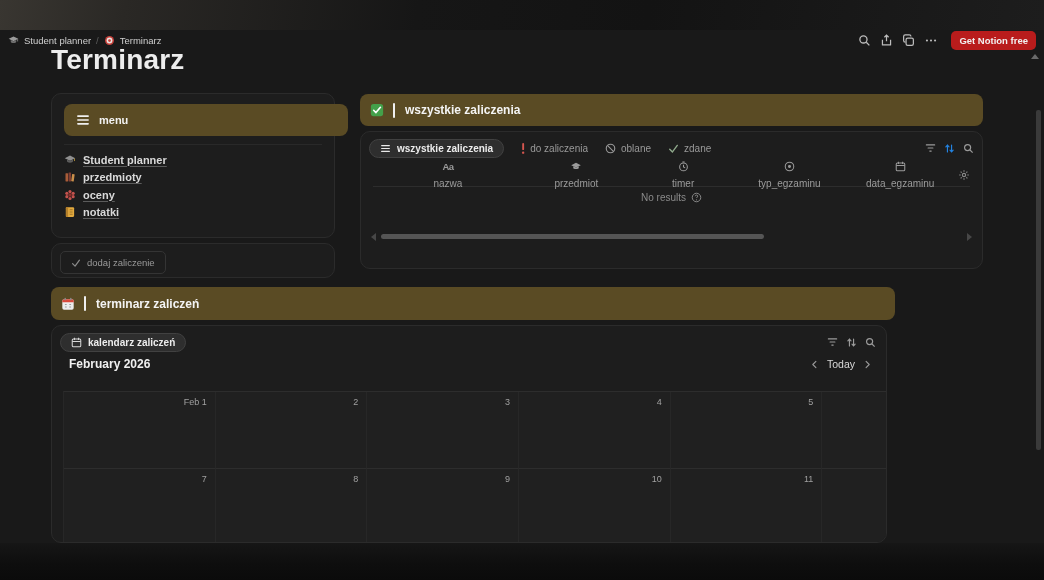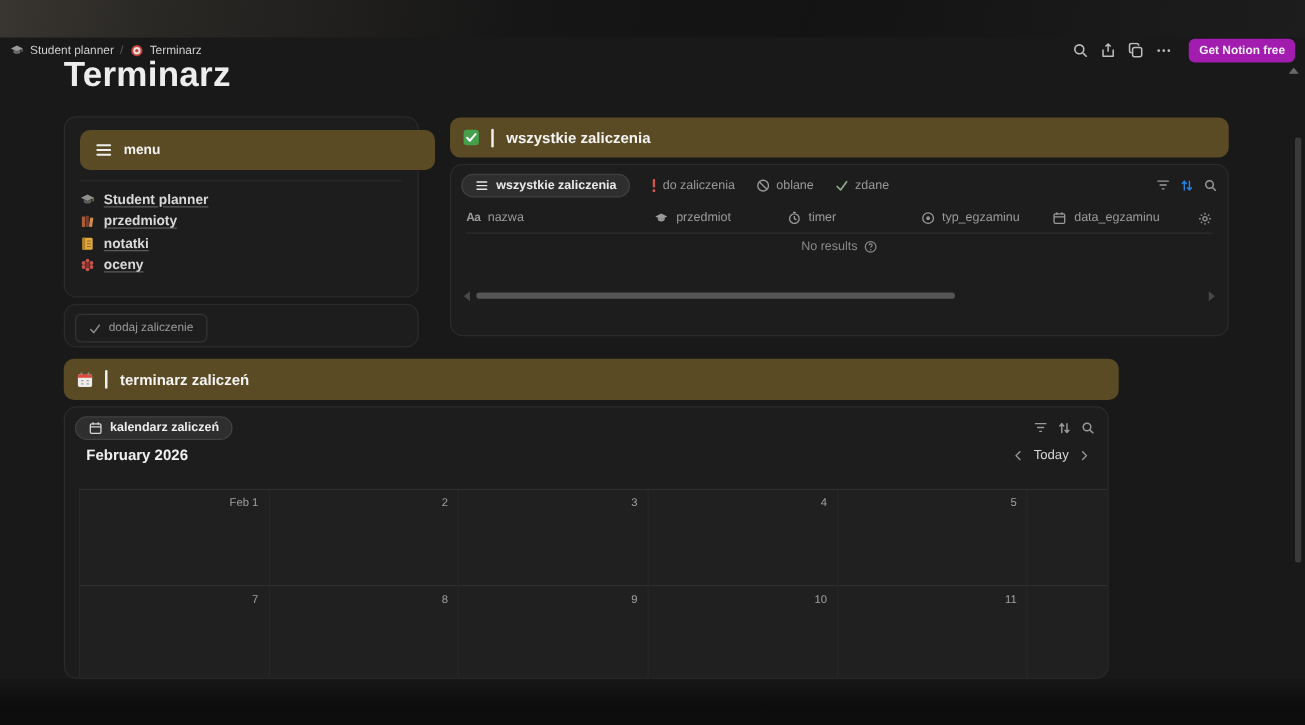--- a/index.html
+++ b/index.html
@@ -16,21 +16,21 @@
     background:linear-gradient(100deg,#393631 0%,#2a2825 12%,#161616 40%,#131313 62%,#1d1d1d 100%);}
   .bottomband{left:0;top:543px;width:1044px;height:37px;
     background:linear-gradient(180deg,#161616 0%,#0e0e0e 55%,#0b0b0b 100%);}
 
   
   .topbar{left:0;top:30px;width:1044px;height:21px;display:flex;align-items:center;padding:0 8px;}
   .crumb{display:flex;align-items:center;gap:5px;font-size:9.5px;color:#cfcfcf;cursor:default;}
   .crumb-sep{color:#5d5d5d;margin:0 5px;font-size:9.5px;}
   .topbar-right{margin-left:auto;display:flex;align-items:center;gap:9px;}
   .tb-icon{color:#bdbdbd;display:flex;align-items:center;}
-  .get-free{background:#a21caf;border-radius:5px;color:#f2f2f2;font-size:9.5px;font-weight:bold;
+  .get-free{background:#b91c1c;border-radius:5px;color:#f2f2f2;font-size:9.5px;font-weight:bold;
     padding:4px 8px;margin-left:4px;}
 
   .page-title{left:51px;top:44px;font-size:28px;font-weight:800;color:#ededed;letter-spacing:.2px;}
 
   .card{background:#1d1d1d;border:1px solid #2b2b2b;border-radius:10px;}
   .callout{background:#5a4b24;border-radius:8px;display:flex;align-items:center;}
   .vbar{width:2px;height:15px;background:#efefef;border-radius:1px;margin:0 10px 0 9px;flex:none;}
   .callout-title{font-size:12px;font-weight:bold;color:#f4f4f4;}
 
   
@@ -47,21 +47,21 @@
 
   
   .tabs-row{position:absolute;left:8px;top:6px;right:8px;height:20px;display:flex;align-items:center;}
   .pill{display:inline-flex;align-items:center;gap:6px;background:#2e2e2e;border:1px solid #414141;
     border-radius:999px;padding:3px 10px;color:#ececec;font-size:10px;font-weight:bold;}
   .tab{display:inline-flex;align-items:center;gap:5px;color:#999;font-size:10px;margin-left:17px;}
   .view-icons{margin-left:auto;display:flex;align-items:center;gap:8px;color:#9a9a9a;}
 
   .thead{position:absolute;left:12px;right:12px;top:31px;height:23px;display:flex;align-items:center;
     border-bottom:1px solid #2d2d2d;color:#9b9b9b;font-size:10px;}
-  .th{display:flex;align-items:center;gap:6px;}
+  .th{display:flex;align-items:center;gap:6px;flex-direction:column;}
   .aa{font-size:9.5px;font-weight:bold;color:#9b9b9b;letter-spacing:-.5px;}
   .no-results{position:absolute;left:0;right:0;top:60px;display:flex;justify-content:center;
     align-items:center;gap:5px;color:#8a8a8a;font-size:10px;}
   .hscroll{position:absolute;left:8px;right:8px;top:100px;height:9px;display:flex;align-items:center;}
   .hthumb{position:absolute;left:12px;width:383px;height:5px;border-radius:3px;background:#555;}
   .tri{width:0;height:0;border-style:solid;}
   .tri-left{border-width:4px 5px 4px 0;border-color:transparent #474747 transparent transparent;position:absolute;left:2px;}
   .tri-right{border-width:4px 0 4px 5px;border-color:transparent transparent transparent #474747;position:absolute;right:2px;}
 
   
@@ -168,41 +168,41 @@
         <svg width="12" height="12" viewBox="0 0 16 16">
             <rect x="2" y="3" width="3.4" height="11" rx="0.6" fill="#a85c38"></rect>
             <rect x="6" y="2" width="3.4" height="12" rx="0.6" fill="#7e3d33"></rect>
             <rect x="10.2" y="4" width="3.4" height="10" rx="0.6" transform="rotate(8 12 9)" fill="#c98f4a"></rect>
           </svg>
       </span>
       <span class="lbl">przedmioty</span>
     </div>
     <div class="menu-item">
       <span>
-        <svg width="12" height="12" viewBox="0 0 16 16">
-            <rect x="2.5" y="1.5" width="11" height="13" rx="1.5" fill="#e2a93e"></rect>
-            <rect x="2.5" y="1.5" width="3" height="13" fill="#b4802a"></rect>
-            <path d="M7.5 5h4M7.5 8h4M7.5 11h4" stroke="#8a6320" stroke-width="1"></path>
-          </svg>
-      </span>
-      <span class="lbl">notatki</span>
-    </div>
-    <div class="menu-item">
-      <span>
         <svg width="12" height="12" viewBox="0 0 16 16" fill="#c4524d">
             <circle cx="8" cy="3.4" r="2.1"></circle>
             <circle cx="12.2" cy="5.8" r="2.1"></circle>
             <circle cx="12.2" cy="10.2" r="2.1"></circle>
             <circle cx="8" cy="12.6" r="2.1"></circle>
             <circle cx="3.8" cy="10.2" r="2.1"></circle>
             <circle cx="3.8" cy="5.8" r="2.1"></circle>
             <circle cx="8" cy="8" r="2.4" fill="#8f2f2c"></circle>
           </svg>
       </span>
       <span class="lbl">oceny</span>
+    </div>
+    <div class="menu-item">
+      <span>
+        <svg width="12" height="12" viewBox="0 0 16 16">
+            <rect x="2.5" y="1.5" width="11" height="13" rx="1.5" fill="#e2a93e"></rect>
+            <rect x="2.5" y="1.5" width="3" height="13" fill="#b4802a"></rect>
+            <path d="M7.5 5h4M7.5 8h4M7.5 11h4" stroke="#8a6320" stroke-width="1"></path>
+          </svg>
+      </span>
+      <span class="lbl">notatki</span>
     </div>
   </div>
 </div>
 
 <div class="abs card" style="left:51px;top:243px;width:284px;height:35px;">
   <div class="add-btn">
     <span>
       <svg width="10" height="10" viewBox="0 0 16 16" fill="none" stroke="#8a8a8a" stroke-width="2" stroke-linecap="round" stroke-linejoin="round">
           <path d="M2.5 9 6.5 13 13.5 3.5"></path>
         </svg>

